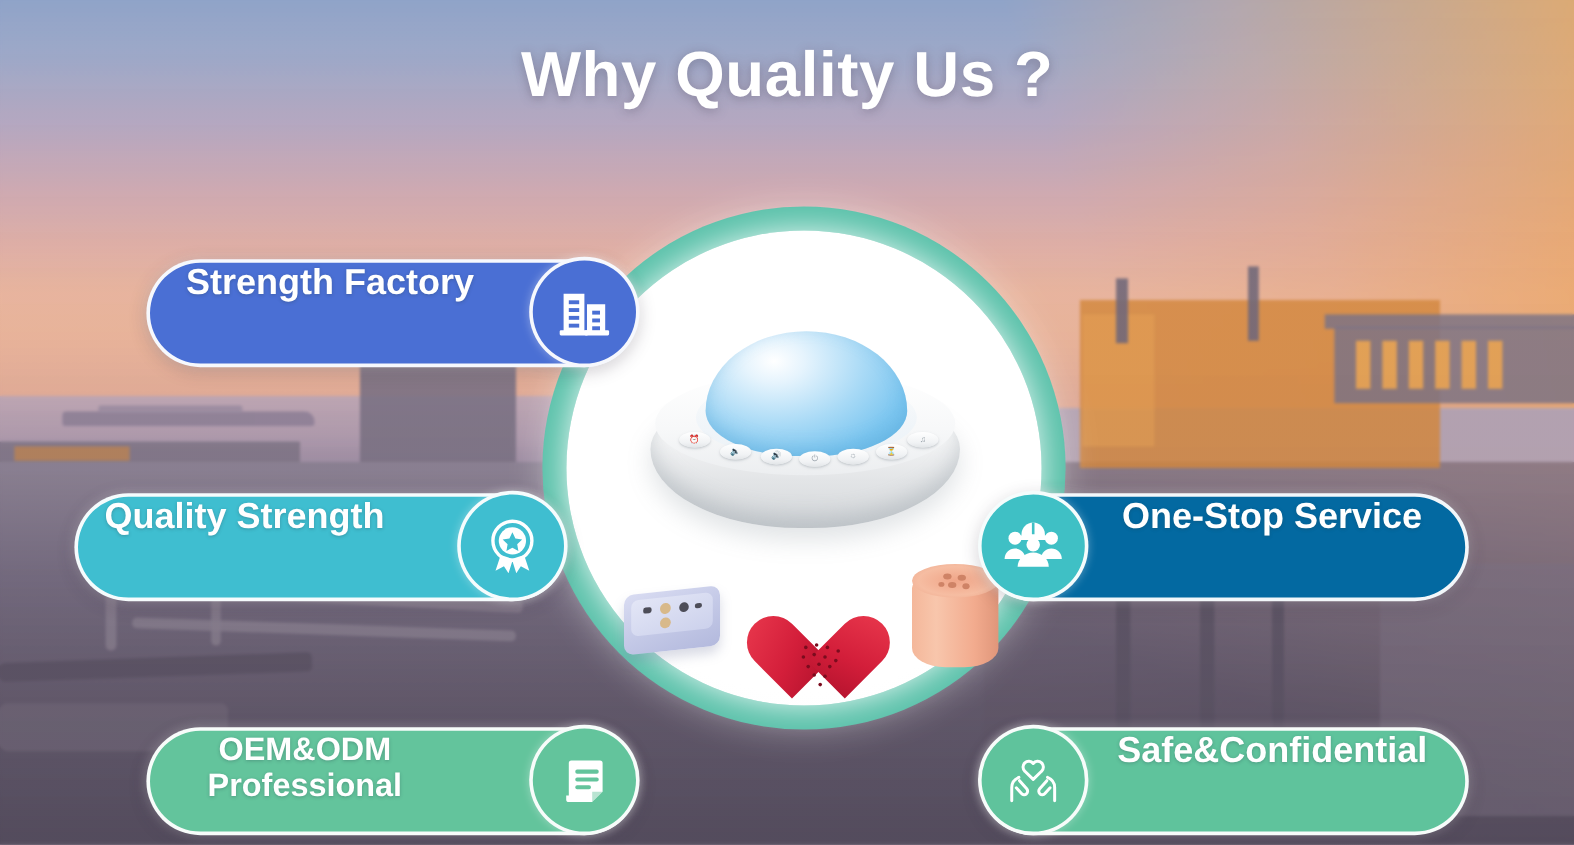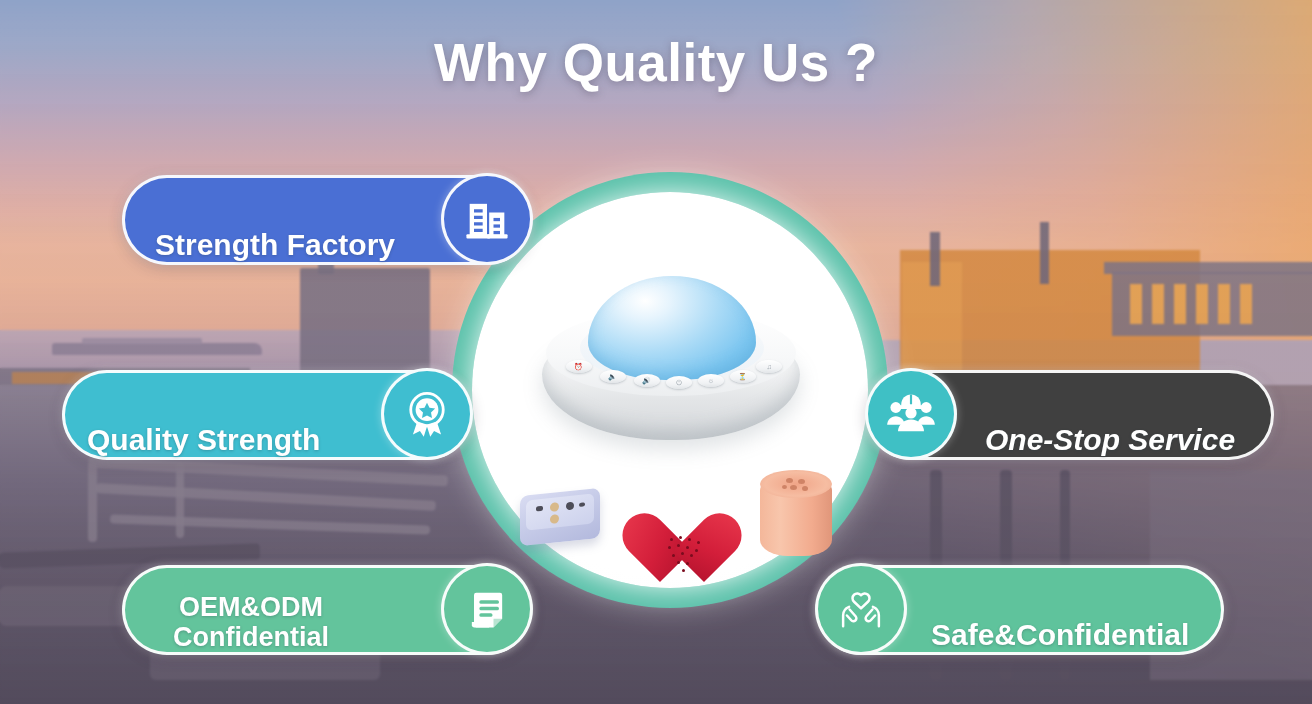--- a/index.html
+++ b/index.html
@@ -159,25 +159,26 @@
   }
   .p-cyl-top{
     position:absolute;left:0;top:0px;width:72px;height:28px;
     background:radial-gradient(ellipse at 50% 50%, #f0a588 0%, #f6bda2 60%, #eda88c 100%);
     border-radius:50%;
   }
   .cdot{position:absolute;background:#cf8366;border-radius:50%;}
 
   
   .pill{
-    position:absolute;display:flex;align-items:flex-end;
+    position:absolute;display:flex;align-items:flex-start;
     height:90px;border-radius:45px;
     border:3px solid rgba(255,255,255,.95);
     box-shadow:0 3px 14px rgba(60,50,70,.28), 0 0 10px rgba(255,255,255,.30);
     box-sizing:border-box;
+    margin-top:41px;
   }
   .pill-label{
     color:#ffffff;font-weight:bold;font-size:30px;line-height:1.12;
     text-shadow:0 1px 3px rgba(40,60,70,.30);
     white-space:pre-line;
   }
   .pill-label.two{font-size:27px;text-align:center;}
   .ic{
     position:absolute;top:-5px;width:92px;height:92px;border-radius:50%;
     border:3px solid rgba(255,255,255,.95);
@@ -197,21 +198,21 @@
   #pill-quality .ic{right:-4px;background:#3fbed0;}
 
   #pill-oem{left:122px;top:565px;width:410px;background:#63c49c;}
   #pill-oem .pill-label{margin-left:48px;}
   #pill-oem .ic{right:-4px;background:#63c49c;}
 
   #pill-professional{left:816px;top:175px;width:408px;background:#5fc39c;}
   #pill-professional .pill-label{margin-left:112px;}
   #pill-professional .ic{left:-4px;background:#5fc39c;}
 
-  #pill-onestop{left:866px;top:370px;width:408px;background:#404040;font-style:italic;}
+  #pill-onestop{left:816px;top:370px;width:408px;background:#0369a1;}
   #pill-onestop .pill-label{margin-left:116px;}
   #pill-onestop .ic{left:-4px;background:#3fc0c5;}
 
   #pill-safe{left:816px;top:565px;width:408px;background:#5fc39c;}
   #pill-safe .pill-label{margin-left:112px;}
   #pill-safe .ic{left:-4px;background:#5fc39c;}
 </style>
 </head>
 <body>
 
@@ -358,21 +359,21 @@
         <circle cx="24" cy="20" r="15" stroke="#ffffff" stroke-width="2.6"></circle>
         <circle cx="24" cy="20" r="10.5" fill="#ffffff"></circle>
         <path d="M24 13.5l2.3 4.8 5.2.7-3.8 3.6.9 5.2-4.6-2.5-4.6 2.5.9-5.2-3.8-3.6 5.2-.7z" fill="#3fbed0"></path>
         <path d="M15 31l-4 12 6.5-3.4L21 45l3.5-11z" fill="#ffffff"></path>
         <path d="M33 31l4 12-6.5-3.4L27 45l-3.5-11z" fill="#ffffff"></path>
       </svg>
     </div>
   </div>
 
   <div class="pill" id="pill-oem">
-    <div class="pill-label two"><span>OEM&amp;ODM</span><br><span>Confidential</span></div>
+    <div class="pill-label two"><span>OEM&amp;ODM</span><br><span>Professional</span></div>
     <div class="ic">
       <svg viewBox="0 0 48 48" fill="#ffffff" aria-hidden="true">
         <path d="M14 9h22a2 2 0 012 2v22l-8 8H14a2 2 0 01-2-2V11a2 2 0 012-2z"></path>
         <path d="M38 33l-8 8v-8z" fill="#63c49c" opacity=".45"></path>
         <rect x="17" y="16" width="18" height="3.2" rx="1.4" fill="#63c49c"></rect>
         <rect x="17" y="22" width="18" height="3.2" rx="1.4" fill="#63c49c"></rect>
         <rect x="17" y="28" width="12" height="3.2" rx="1.4" fill="#63c49c"></rect>
         <path d="M10 36h16v5H12a2 2 0 01-2-2z"></path>
       </svg>
     </div>

